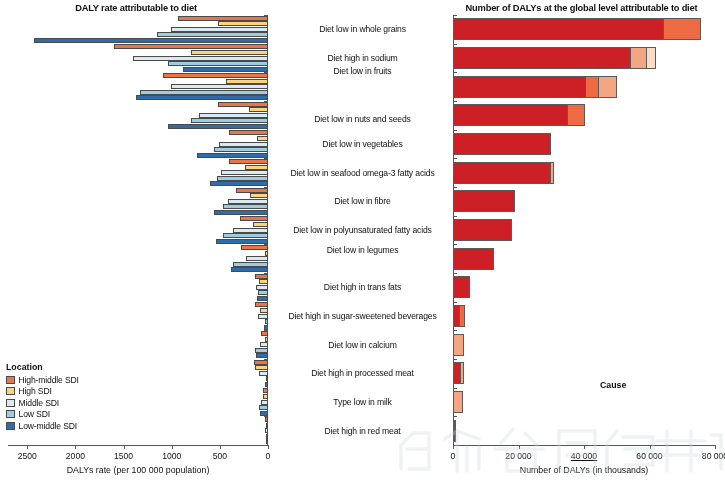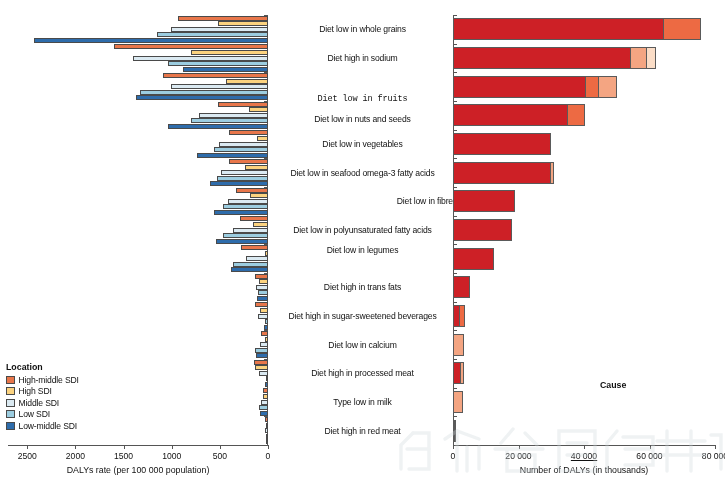--- a/index.html
+++ b/index.html
@@ -75,20 +75,22 @@
     position:absolute;left:395px;top:425px;width:330px;height:55px;
     pointer-events:none;opacity:.33;
   }
   #watermark svg{display:block;}
 </style>
 </head>
 <body>
 
 <div class="figure">
 
+  <div class="panel-title" id="title-left">DALY rate attributable to diet</div>
+  <div class="panel-title" id="title-right">Number of DALYs at the global level attributable to diet</div>
 
   <div class="plot" id="plot-left">
       <div class="axis-v" style="right: 0px;"></div>
       <div class="axis-h" style="top: 430px;"></div>
       <div class="tick-y" style="top: 0px; right: 0px;"></div>
       <div class="tick-y" style="top: 28.6667px; right: 0px;"></div>
       <div class="tick-y" style="top: 57.3333px; right: 0px;"></div>
       <div class="tick-y" style="top: 86px; right: 0px;"></div>
       <div class="tick-y" style="top: 114.667px; right: 0px;"></div>
       <div class="tick-y" style="top: 143.333px; right: 0px;"></div>
@@ -274,25 +276,25 @@
       <div class="tick-x" style="left: 196.5px; top: 430px;"></div>
       <div class="ticklabel" style="left: 196.5px; top: 436px;">60 000</div>
       <div class="tick-x" style="left: 262px; top: 430px;"></div>
       <div class="ticklabel" style="left: 262px; top: 436px;">80 000</div>
       <div class="axis-title" style="left: 131px; top: 450px;">Number of DALYs (in thousands)</div>
     </div>
 
   <div id="catlabels">
       <div class="catlabel" style="top: 29.3333px;">Diet low in whole grains</div>
       <div class="catlabel" style="top: 58px;">Diet high in sodium</div>
-      <div class="catlabel" style="top: 99px; font-family: Liberation Mono, monospace;">Diet low in fruits</div>
+      <div class="catlabel" style="top: 71px;">Diet low in fruits</div>
       <div class="catlabel" style="top: 119px;">Diet low in nuts and seeds</div>
       <div class="catlabel" style="top: 144px;">Diet low in vegetables</div>
       <div class="catlabel" style="top: 172.667px;">Diet low in seafood omega-3 fatty acids</div>
-      <div class="catlabel" style="top: 201.333px; text-align: right;">Diet low in fibre</div>
+      <div class="catlabel" style="top: 201.333px;">Diet low in fibre</div>
       <div class="catlabel" style="top: 230px;">Diet low in polyunsaturated fatty acids</div>
       <div class="catlabel" style="top: 250px;">Diet low in legumes</div>
       <div class="catlabel" style="top: 287.333px;">Diet high in trans fats</div>
       <div class="catlabel" style="top: 316px;">Diet high in sugar-sweetened beverages</div>
       <div class="catlabel" style="top: 344.667px;">Diet low in calcium</div>
       <div class="catlabel" style="top: 373.333px;">Diet high in processed meat</div>
       <div class="catlabel" style="top: 402px;">Type low in milk</div>
       <div class="catlabel" style="top: 430.667px;">Diet high in red meat</div>
     </div>
 

